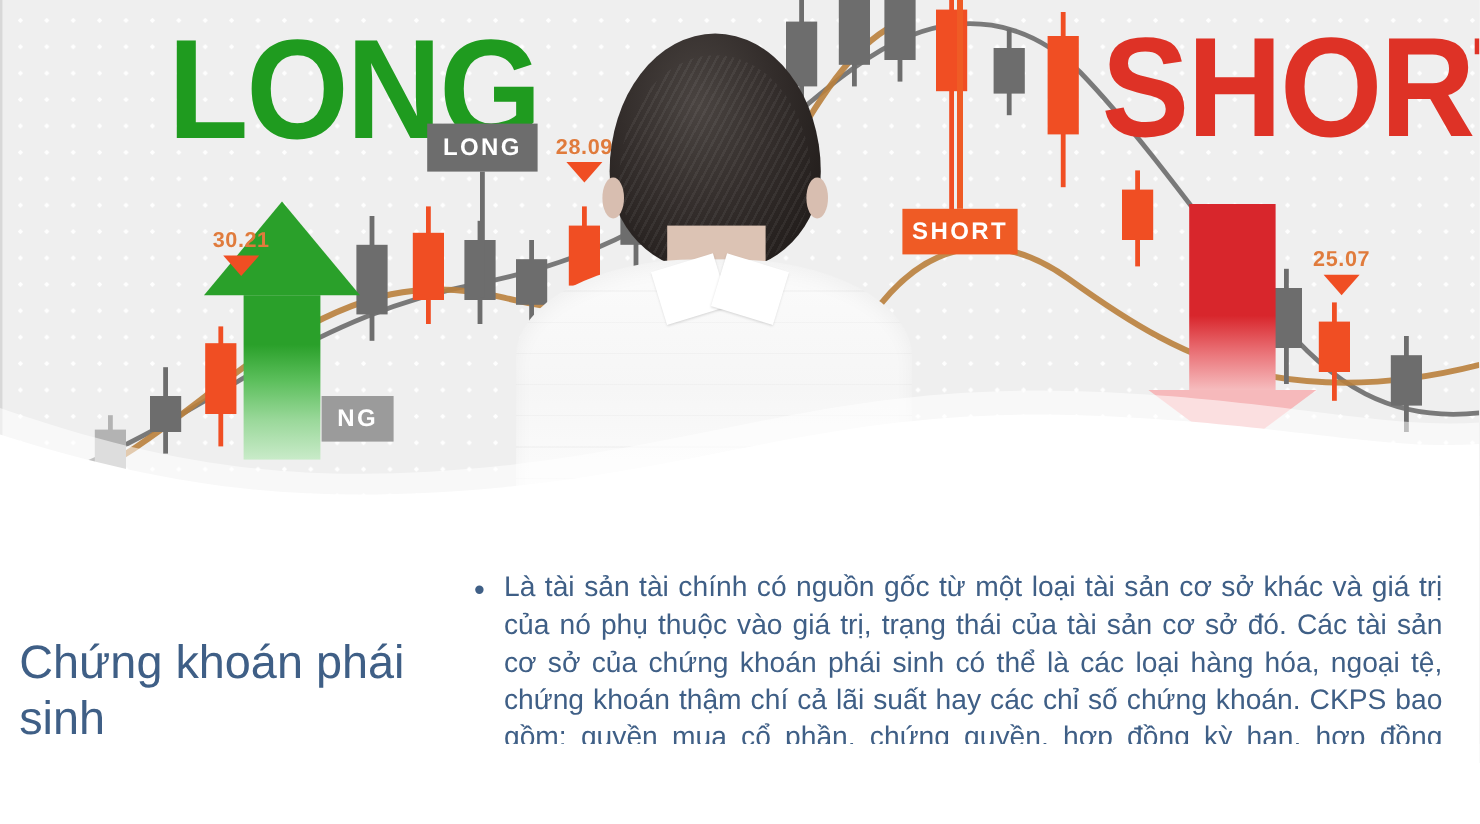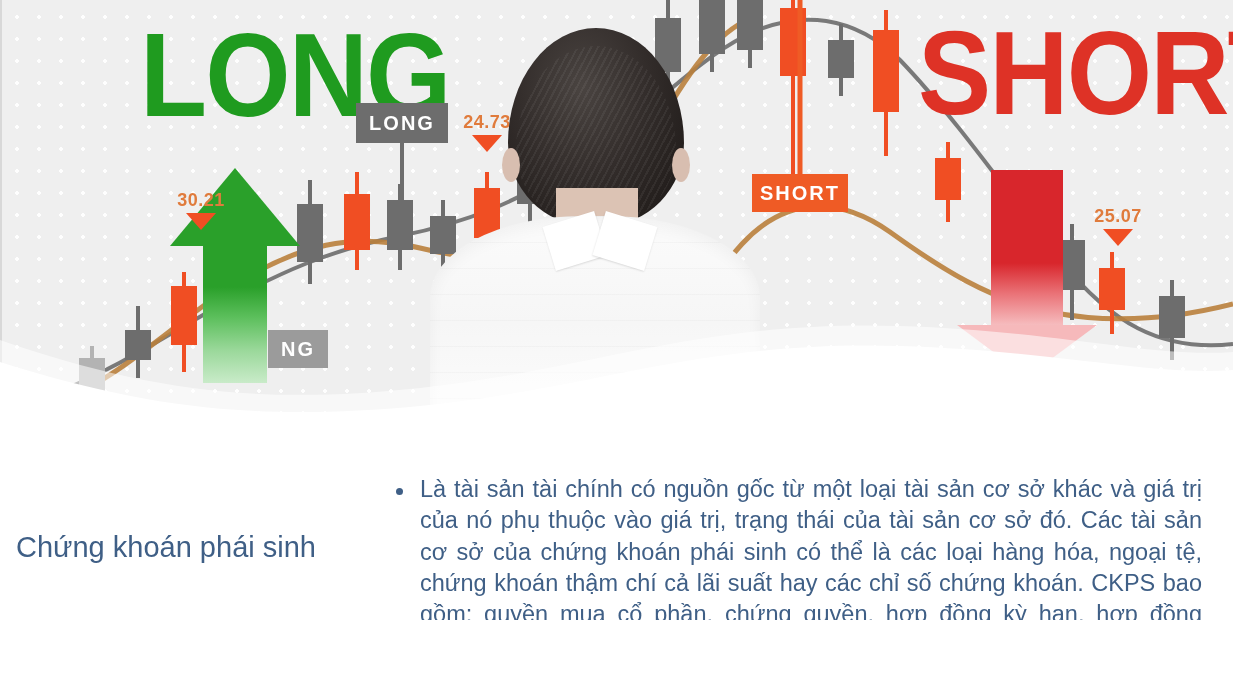--- a/index.html
+++ b/index.html
@@ -161,21 +161,21 @@
     pointer-events:none;
   }
 
   
   #content{
     position:absolute;left:0;top:430px;width:1233px;height:257px;
     background:#ffffff;
   }
   #title{
     position:absolute;left:16px;top:100px;width:370px;
-    font-size:29px;color:#3d5a80;color:#3f5f86;
+    font-size:39px;color:#3d5a80;color:#3f5f86;
     font-family:"Liberation Sans",sans-serif;
     line-height:1.2;
   }
   #bullets{
     position:absolute;left:392px;top:44px;width:810px;
   }
   #bullets li{
     list-style:none;
     position:relative;
     padding-left:28px;
@@ -327,21 +327,21 @@
     <div class="tag" id="tag-short">
       <span>SHORT</span>
       <span class="stem"></span>
     </div>
 
     <div class="price-flag" style="left:166px;top:190px;width:70px;">
       <div class="val">30.21</div>
       <div class="tri"></div>
     </div>
     <div class="price-flag" style="left:452px;top:112px;width:70px;">
-      <div class="val">24.73</div>
+      <div class="val">28.09</div>
       <div class="tri"></div>
     </div>
     <div class="price-flag" style="left:1083px;top:206px;width:70px;">
       <div class="val">25.07</div>
       <div class="tri"></div>
     </div>
 
     <div id="person">
       <div class="hair"></div>
       <div class="ear-l"></div>

